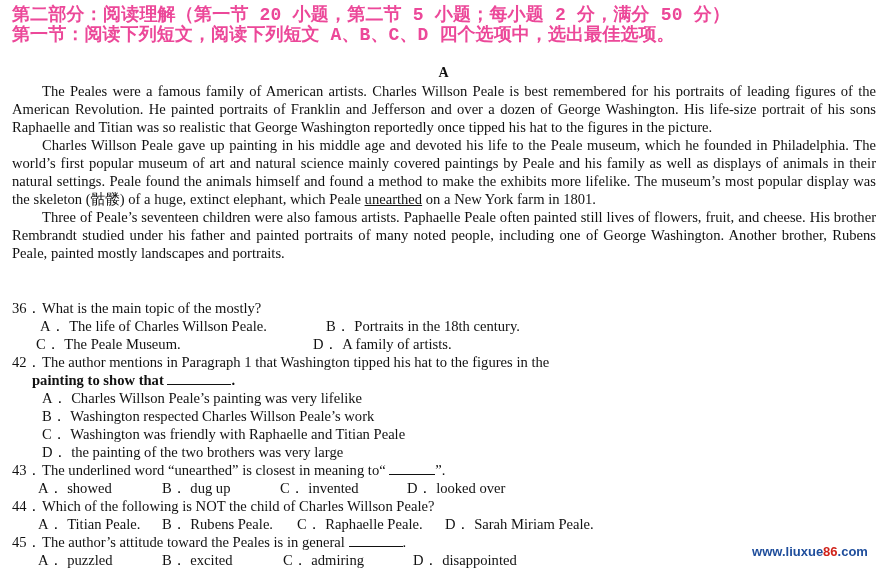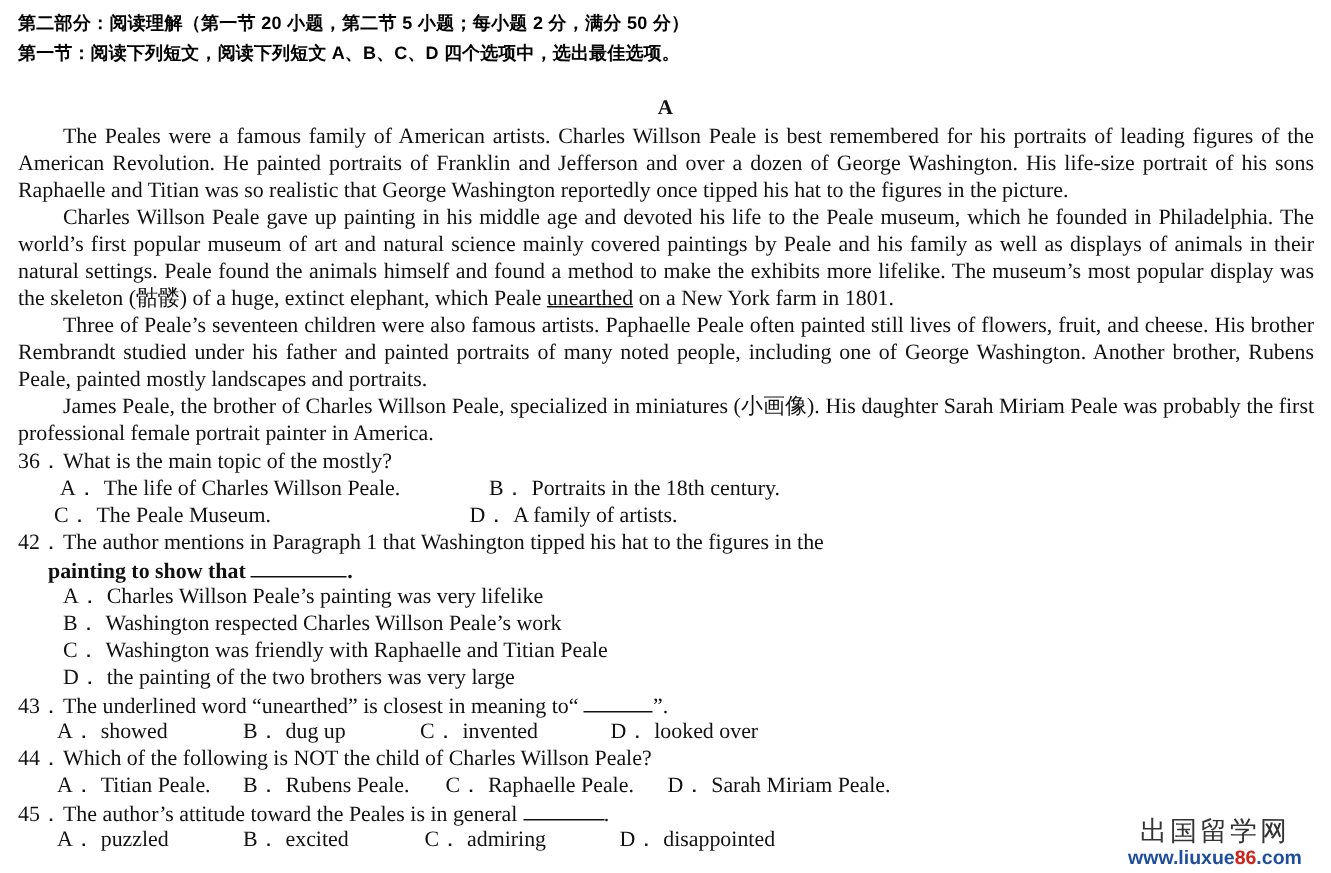--- a/index.html
+++ b/index.html
@@ -11,26 +11,26 @@
       width: 887px;
       height: 582px;
       position: relative;
       overflow: hidden;
       font-family: "Liberation Serif", "DejaVu Serif", serif;
       color: #111111;
     }
     .hdr {
       position: absolute;
       left: 12px;
-      font-family: Liberation Sans, sans-serif;
+      font-family: Liberation Mono, monospace;
       font-weight: bold;
-      font-size: 12px;
+      font-size: 18px;
       line-height: 18px;
       white-space: nowrap;
-      color: #000000;
+      color: #ec4899;
     }
     .hdr.l1 { top: 6px; letter-spacing: 0.2px; }
     .hdr.l2 { top: 26px; letter-spacing: 0.1px; }
 
     .passage-title {
       position: absolute;
       top: 64px;
       left: 0;
       width: 887px;
       text-align: center;
@@ -102,21 +102,20 @@
 <body>
 
 <div class="hdr l1">第二部分：阅读理解（第一节 20 小题，第二节 5 小题；每小题 2 分，满分 50 分）</div>
 <div class="hdr l2">第一节：阅读下列短文，阅读下列短文 A、B、C、D 四个选项中，选出最佳选项。</div>
 
 <div class="passage-title">A</div>
 <div class="passage">
   <p>The Peales were a famous family of American artists. Charles Willson Peale is best remembered for his portraits of leading figures of the American Revolution. He painted portraits of Franklin and Jefferson and over a dozen of George Washington. His life-size portrait of his sons Raphaelle and Titian was so realistic that George Washington reportedly once tipped his hat to the figures in the picture.</p>
   <p><span>Charles Willson Peale gave up painting in his middle age and devoted his life to the Peale museum, which he founded in Philadelphia. The world’s first popular museum of art and natural science mainly covered paintings by Peale and his family as well as displays of animals in their natural settings. Peale found the animals himself and found a method to make the exhibits more lifelike. The museum’s most popular display was the skeleton (骷髅) of a huge, extinct elephant, which Peale </span><span class="ul">unearthed</span><span> on a New York farm in 1801.</span></p>
   <p>Three of Peale’s seventeen children were also famous artists. Paphaelle Peale often painted still lives of flowers, fruit, and cheese. His brother Rembrandt studied under his father and painted portraits of many noted people, including one of George Washington. Another brother, Rubens Peale, painted mostly landscapes and portraits.</p>
-  <p>James Peale, the brother of Charles Willson Peale, specialized in miniatures (小画像). His daughter Sarah Miriam Peale was probably the first professional female portrait painter in America.</p>
 </div>
 
 <div class="q" style="top:299px;">
   <span class="num">36．</span><span>What is the main topic of the mostly?</span>
 </div>
 <div class="opt" style="top:317px;left:40px;"><span class="letter">A．</span><span>The life of Charles Willson Peale.</span></div>
 <div class="opt" style="top:317px;left:326px;"><span class="letter">B．</span><span>Portraits in the 18th century.</span></div>
 <div class="opt" style="top:335px;left:36px;"><span class="letter">C．</span><span>The Peale Museum.</span></div>
 <div class="opt" style="top:335px;left:313px;"><span class="letter">D．</span><span>A family of artists.</span></div>
 
@@ -152,15 +151,14 @@
 <div class="q" style="top:533px;">
   <span class="num">45．</span><span>The author’s attitude toward the Peales is in general</span>
   <span class="blank" style="width:54px;"></span>.
 </div>
 <div class="opt" style="top:551px;left:38px;"><span class="letter">A．</span><span>puzzled</span></div>
 <div class="opt" style="top:551px;left:162px;"><span class="letter">B．</span><span>excited</span></div>
 <div class="opt" style="top:551px;left:283px;"><span class="letter">C．</span><span>admiring</span></div>
 <div class="opt" style="top:551px;left:413px;"><span class="letter">D．</span><span>disappointed</span></div>
 
 <div class="watermark">
-  <div class="wm-cn">出国留学网</div>
   <div class="wm-url"><span>www.liuxue</span><span class="red">86</span><span>.com</span></div>
 </div>
 
 </body></html>

